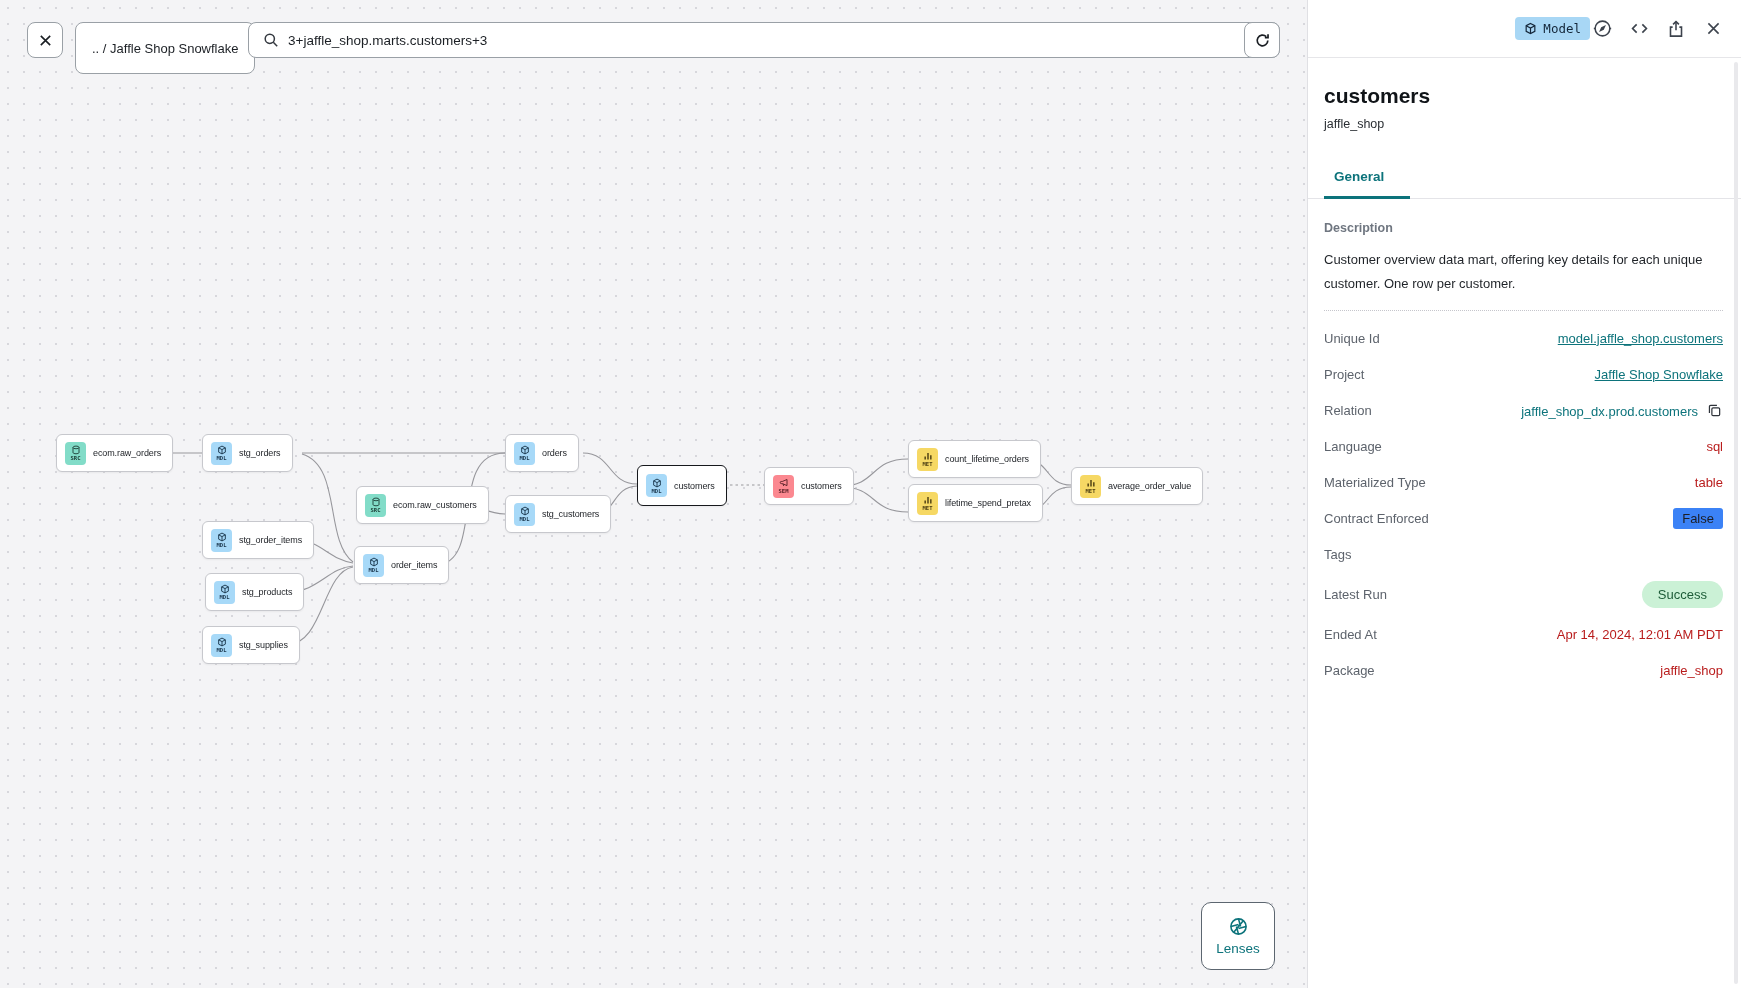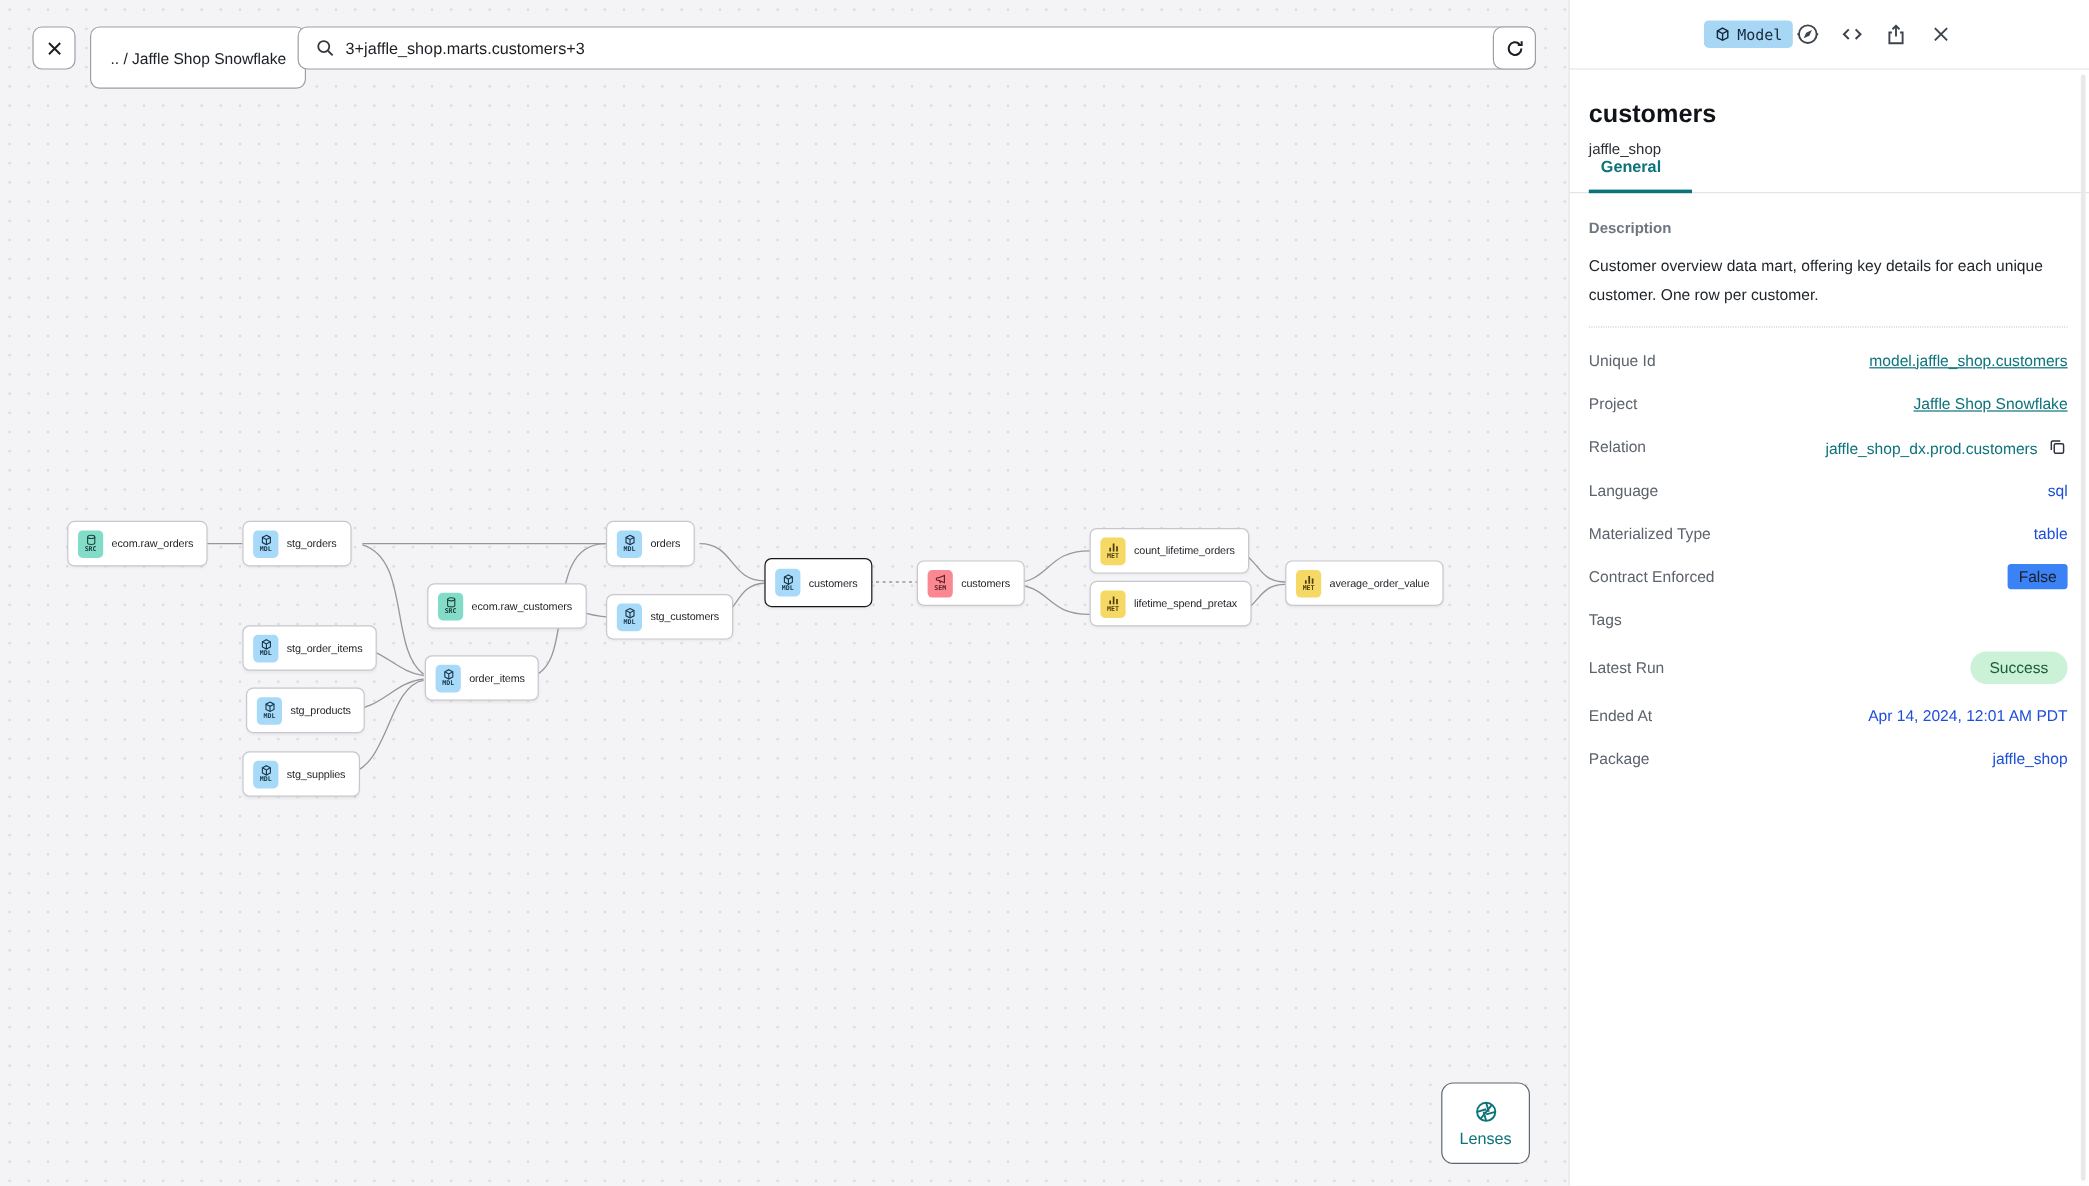--- a/index.html
+++ b/index.html
@@ -56,45 +56,45 @@
     flex-direction:column; align-items:center; justify-content:center; gap:5px;
     cursor:pointer; color:#0c737b; }
   .lenses .lbl { font-size:13.5px; color:#0c737b; }
 
   
   .panel { position:absolute; left:1307px; top:0; width:434px; height:988px;
     background:#fff; border-left:1px solid #e0e0e4; }
   .panel-scroll { position:absolute; right:3px; top:62px; bottom:4px; width:4px;
     background:#e9e9ec; border-radius:2px; }
   .panel-head { height:58px; display:flex; align-items:center;
-    justify-content:center; padding:0 16px; border-bottom:1px solid #e6e6e9; }
+    justify-content:flex-end; padding:0 16px; border-bottom:1px solid #e6e6e9; }
   .badge-model { display:inline-flex; align-items:center; gap:6px;
     background:#a8d7f5; color:#14273a; border-radius:4px; padding:4px 9px;
     font-family:"DejaVu Sans Mono",monospace; font-size:12.5px; }
   .badge-model svg { width:13px; height:13px; }
   .head-icons { display:flex; align-items:center; gap:13px; color:#3d434d; }
   .hibtn { width:24px; height:24px; display:flex; align-items:center;
     justify-content:center; cursor:pointer; }
 
   .panel-body { padding:0 18px 0 16px; }
   .p-title { font-size:21px; font-weight:bold; color:#101418; margin-top:26px; }
   .p-sub { font-size:12.5px; color:#2a2e33; margin-top:9px; }
-  .tabs { display:flex; border-bottom:1px solid #e4e4e8;
+  .tabs { display:flex; margin-top:38px; border-bottom:1px solid #e4e4e8;
     margin-left:-16px; margin-right:-18px; padding:0 16px; }
   .tab { font-size:13.5px; font-weight:bold; color:#0c737b; padding:0 26px 12px 10px;
     border-bottom:3px solid #0c737b; margin-bottom:-1px; cursor:pointer; }
 
   .sec-label { margin-top:22px; font-size:12.5px; font-weight:bold; color:#6f7680; }
   .desc { margin-top:13px; font-size:13px; line-height:24px; color:#1f2328; }
   .dotted { border-top:1px dotted #c6c6cc; margin-top:14px; }
 
   .frow { display:flex; align-items:center; justify-content:space-between;
     height:36px; }
   .frow .lab { font-size:13px; color:#5d636c; }
-  .frow .val { font-size:13px; color:#1d4ed8; text-align:right; }
+  .frow .val { font-size:13px; color:#b91c1c; text-align:right; }
   .frow a.val { color:#0c737b; text-decoration:underline; cursor:pointer; }
   .frow .val.teal { color:#0c737b; }
   .rowgroup { margin-top:9px; }
   .badge-gray { background:#3b82f6; color:#1c1e26; font-size:13px;
     padding:3px 9px; border-radius:3px; }
   .pill-success { background:#cbf1d6; color:#1d5c38; font-size:13px;
     padding:6px 16px; border-radius:999px; }
   .frow.tall { height:44px; }
   .valwrap { display:flex; align-items:flex-end; gap:7px; }
   .copybtn { width:18px; height:18px; color:#2e333a; cursor:pointer;

